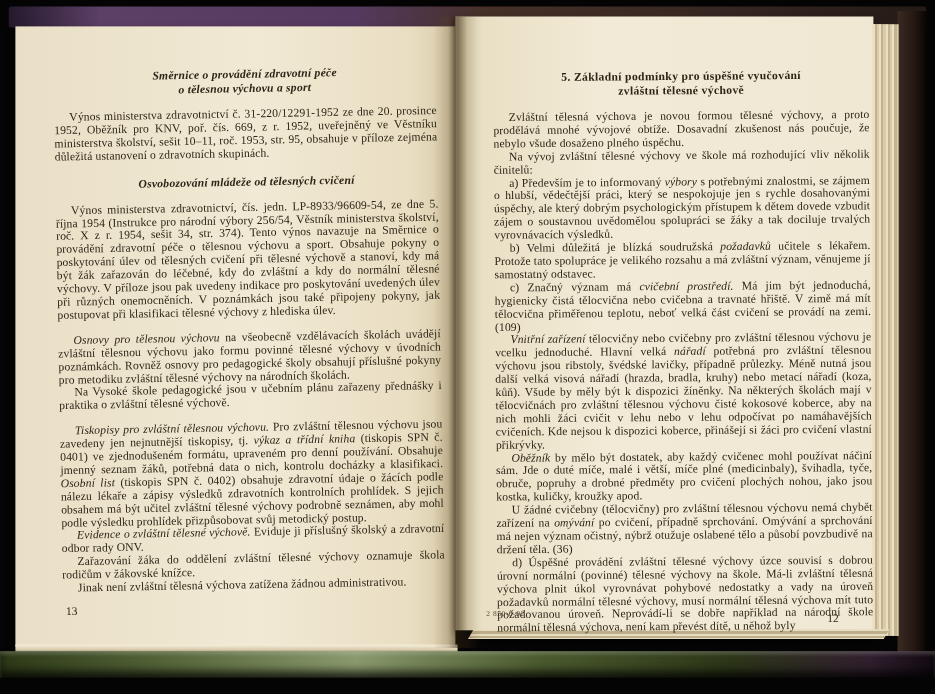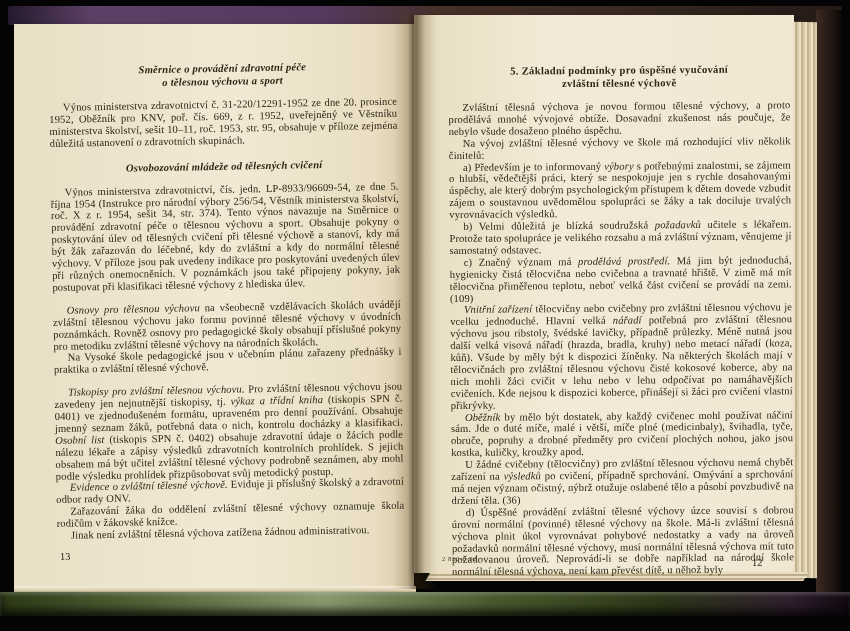--- a/index.html
+++ b/index.html
@@ -80,24 +80,24 @@
     </div>
   <div class="pagecol col-right" id="right-content">
       <div class="blk heading bold">
         <div class="hline">5. Základní podmínky pro úspěšné vyučování</div>
         <div class="hline">zvláštní tělesné výchově</div>
       </div>
       <p class="blk para"><span>Zvláštní tělesná výchova je novou formou tělesné výchovy, a proto prodělává mnohé vývojové obtíže. Dosavadní zkušenost nás poučuje, že nebylo všude dosaženo plného úspěchu.</span></p>
       <p class="blk para"><span>Na vývoj zvláštní tělesné výchovy ve škole má rozhodující vliv několik činitelů:</span></p>
       <p class="blk para"><span>a) Především je to informovaný </span><span class="it">výbory</span><span> s potřebnými znalostmi, se zájmem o hlubší, vědečtější práci, který se nespokojuje jen s rychle dosahovanými úspěchy, ale který dobrým psychologickým přístupem k dětem dovede vzbudit zájem o soustavnou uvědomělou spolupráci se žáky a tak dociluje trvalých vyrovnávacích výsledků.</span></p>
       <p class="blk para"><span>b) Velmi důležitá je blízká soudružská </span><span class="it">požadavků</span><span> učitele s lékařem. Protože tato spolupráce je velikého rozsahu a má zvláštní význam, věnujeme jí samostatný odstavec.</span></p>
-      <p class="blk para"><span>c) Značný význam má </span><span class="it">prodělává prostředí.</span><span> Má jim být jednoduchá, hygienicky čistá tělocvična nebo cvičebna a travnaté hřiště. V zimě má mít tělocvična přiměřenou teplotu, neboť velká část cvičení se provádí na zemi. (109)</span></p>
+      <p class="blk para"><span>c) Značný význam má </span><span class="it">cvičební prostředí.</span><span> Má jim být jednoduchá, hygienicky čistá tělocvična nebo cvičebna a travnaté hřiště. V zimě má mít tělocvična přiměřenou teplotu, neboť velká část cvičení se provádí na zemi. (109)</span></p>
       <p class="blk para"><span class="it">Vnitřní zařízení</span><span> tělocvičny nebo cvičebny pro zvláštní tělesnou výchovu je vcelku jednoduché. Hlavní velká </span><span class="it">nářadí</span><span> potřebná pro zvláštní tělesnou výchovu jsou ribstoly, švédské lavičky, případně průlezky. Méně nutná jsou další velká visová nářadí (hrazda, bradla, kruhy) nebo metací nářadí (koza, kůň). Všude by měly být k dispozici žíněnky. Na některých školách mají v tělocvičnách pro zvláštní tělesnou výchovu čisté kokosové koberce, aby na nich mohli žáci cvičit v lehu nebo v lehu odpočívat po namáhavějších cvičeních. Kde nejsou k dispozici koberce, přinášejí si žáci pro cvičení vlastní přikrývky.</span></p>
       <p class="blk para"><span class="it">Oběžník</span><span> by mělo být dostatek, aby každý cvičenec mohl používat náčiní sám. Jde o duté míče, malé i větší, míče plné (medicinbaly), švihadla, tyče, obruče, popruhy a drobné předměty pro cvičení plochých nohou, jako jsou kostka, kuličky, kroužky apod.</span></p>
-      <p class="blk para"><span>U žádné cvičebny (tělocvičny) pro zvláštní tělesnou výchovu nemá chybět zařízení na </span><span class="it">výsledků</span><span> po cvičení, případně sprchování. Omývání a sprchování má nejen význam očistný, nýbrž otužuje oslabené tělo a působí povzbudivě na držení těla. (36)</span></p>
+      <p class="blk para"><span>U žádné cvičebny (tělocvičny) pro zvláštní tělesnou výchovu nemá chybět zařízení na </span><span class="it">omývání</span><span> po cvičení, případně sprchování. Omývání a sprchování má nejen význam očistný, nýbrž otužuje oslabené tělo a působí povzbudivě na držení těla. (36)</span></p>
       <p class="blk para"><span>d) Úspěšné provádění zvláštní tělesné výchovy úzce souvisí s dobrou úrovní normální (povinné) tělesné výchovy na škole. Má-li zvláštní tělesná výchova plnit úkol vyrovnávat pohybové nedostatky a vady na úroveň požadavků normální tělesné výchovy, musí normální tělesná výchova mít tuto požadovanou úroveň. Neprovádí-li se dobře například na národní škole normální tělesná výchova, není kam převést dítě, u něhož byly</span></p>
     </div>
 
   <div class="pagenum pn-left">13</div>
   <div class="footer-code">2  850-0-02</div>
   <div class="pagenum pn-right">12</div>
 
   <div class="spine-shadow"></div>
   <div class="cover-bottom"></div>
 </div>

